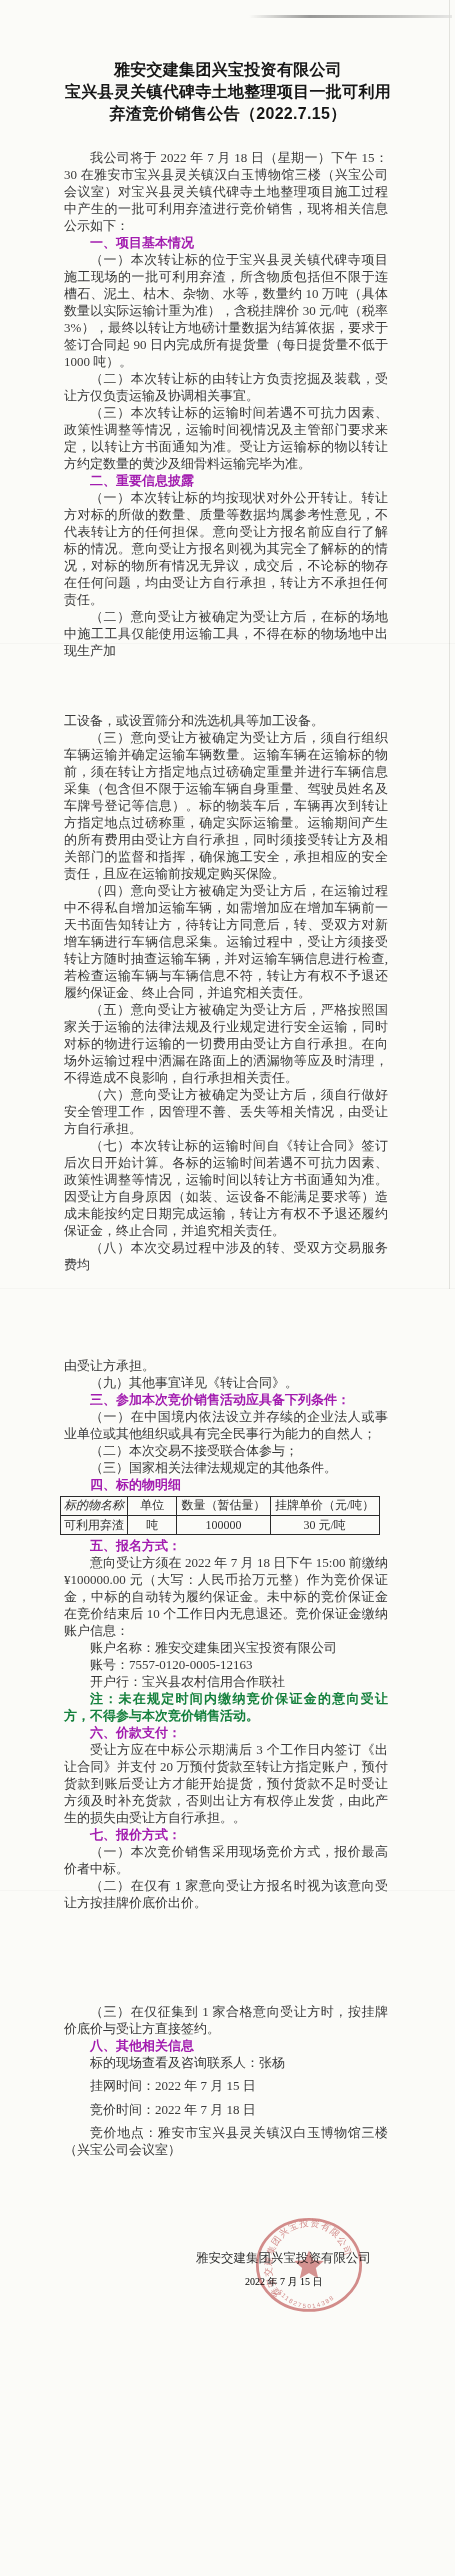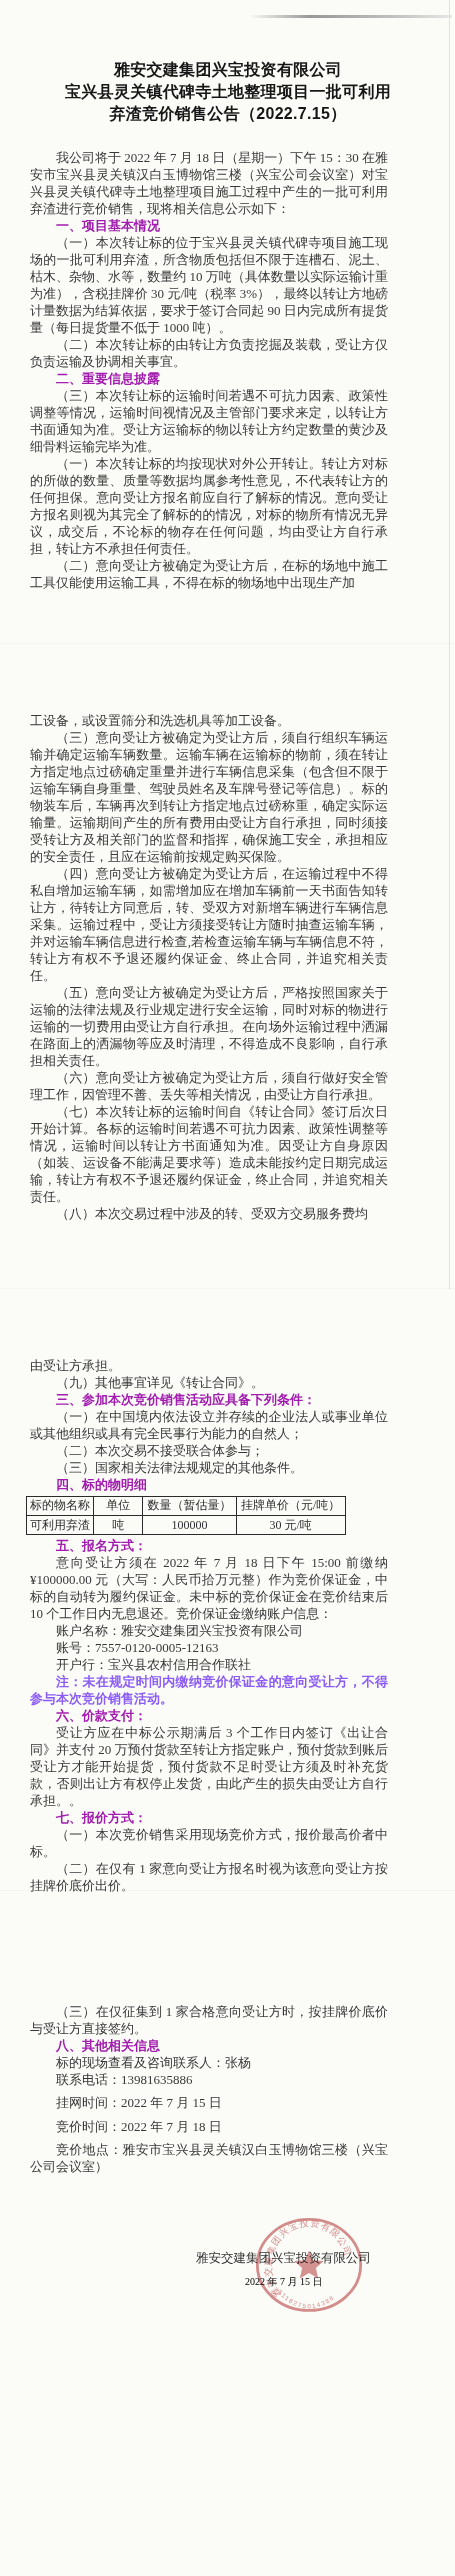--- a/index.html
+++ b/index.html
@@ -21,35 +21,35 @@
   .pb1{top:643px;} .pb2{top:1288px;} .pb3{top:1890px;}
 
   .page{position:absolute;left:0;width:456px;}
   .pg1{top:0;} .pg2{top:712px;} .pg3{top:1357px;} .pg4{top:2003px;}
 
   .doc-title{margin:59px 64px 24px 64px;text-align:center;
     font-family:"Liberation Sans","DejaVu Sans",sans-serif;
     font-weight:bold;font-size:16px;line-height:22px;color:#161616;}
   .doc-title div{letter-spacing:0.3px;}
 
-  .body-col{padding:0 68px 0 30px;font-size:13px;line-height:17px;}
+  .body-col{padding:0 68px 0 64px;font-size:13px;line-height:17px;}
   .para{text-indent:2em;text-align:justify;}
   .cont{text-indent:0;}
   .heading{font-family:"Liberation Sans","DejaVu Sans",sans-serif;
     font-weight:bold;color:#a21caf;text-indent:2em;text-align:left;}
   .kv{text-align:left;}
   .kvs{text-align:left;margin-top:6.3px;}
   .ps{margin-top:6.8px;}
-  .note{font-family:"Liberation Sans","DejaVu Sans",sans-serif;font-weight:bold;color:#8b5cf6;}
+  .note{font-family:"Liberation Sans","DejaVu Sans",sans-serif;font-weight:bold;color:#15803d;}
 
   table.lots{border-collapse:collapse;margin:2.8px 0 1.7px -4px;table-layout:fixed;
     font-size:12px;color:#2e2e2e;}
   table.lots th,table.lots td{border:1.1px solid #2b2b2b;text-align:center;
     padding:0.6px 1.1px;height:15.4px;font-weight:normal;overflow:hidden;white-space:nowrap;}
-  .cw1{width:64px;} .cw2{width:46px;} .cw3{width:90px;} .cw4{width:106px;}
+  .cw1{width:64px;font-style:italic;} .cw2{width:46px;} .cw3{width:90px;} .cw4{width:106px;}
 
   .footer-company{position:absolute;top:2250px;left:196px;font-size:12.5px;color:#333;}
   .footer-date{position:absolute;top:2275px;left:245px;font-size:10px;color:#000000;}
 
   .stamp{position:absolute;top:2216px;left:253px;width:112px;height:100px;
     mix-blend-mode:multiply;opacity:.85;}
 </style>
 </head>
 <body>
 
@@ -65,22 +65,22 @@
     <div class="doc-title">
       <div>雅安交建集团兴宝投资有限公司</div>
       <div>宝兴县灵关镇代碑寺土地整理项目一批可利用</div>
       <div>弃渣竞价销售公告（2022.7.15）</div>
     </div>
     <div class="body-col">
         <div class="para">我公司将于 2022 年 7 月 18 日（星期一）下午 15：30 在雅安市宝兴县灵关镇汉白玉博物馆三楼（兴宝公司会议室）对宝兴县灵关镇代碑寺土地整理项目施工过程中产生的一批可利用弃渣进行竞价销售，现将相关信息公示如下：</div>
         <div class="para heading">一、项目基本情况</div>
         <div class="para">（一）本次转让标的位于宝兴县灵关镇代碑寺项目施工现场的一批可利用弃渣，所含物质包括但不限于连槽石、泥土、枯木、杂物、水等，数量约 10 万吨（具体数量以实际运输计重为准），含税挂牌价 30 元/吨（税率 3%），最终以转让方地磅计量数据为结算依据，要求于签订合同起 90 日内完成所有提货量（每日提货量不低于 1000 吨）。</div>
         <div class="para">（二）本次转让标的由转让方负责挖掘及装载，受让方仅负责运输及协调相关事宜。</div>
+        <div class="para">（三）本次转让标的运输时间若遇不可抗力因素、政策性调整等情况，运输时间视情况及主管部门要求来定，以转让方书面通知为准。受让方运输标的物以转让方约定数量的黄沙及细骨料运输完毕为准。</div>
         <div class="para heading">二、重要信息披露</div>
-        <div class="para">（三）本次转让标的运输时间若遇不可抗力因素、政策性调整等情况，运输时间视情况及主管部门要求来定，以转让方书面通知为准。受让方运输标的物以转让方约定数量的黄沙及细骨料运输完毕为准。</div>
         <div class="para">（一）本次转让标的均按现状对外公开转让。转让方对标的所做的数量、质量等数据均属参考性意见，不代表转让方的任何担保。意向受让方报名前应自行了解标的情况。意向受让方报名则视为其完全了解标的的情况，对标的物所有情况无异议，成交后，不论标的物存在任何问题，均由受让方自行承担，转让方不承担任何责任。</div>
         <div class="para">（二）意向受让方被确定为受让方后，在标的场地中施工工具仅能使用运输工具，不得在标的物场地中出现生产加</div>
       </div>
   </div>
 
   <div class="page pg2">
     <div class="body-col">
         <div class="para cont">工设备，或设置筛分和洗选机具等加工设备。</div>
         <div class="para">（三）意向受让方被确定为受让方后，须自行组织车辆运输并确定运输车辆数量。运输车辆在运输标的物前，须在转让方指定地点过磅确定重量并进行车辆信息采集（包含但不限于运输车辆自身重量、驾驶员姓名及车牌号登记等信息）。标的物装车后，车辆再次到转让方指定地点过磅称重，确定实际运输量。运输期间产生的所有费用由受让方自行承担，同时须接受转让方及相关部门的监督和指挥，确保施工安全，承担相应的安全责任，且应在运输前按规定购买保险。</div>
         <div class="para">（四）意向受让方被确定为受让方后，在运输过程中不得私自增加运输车辆，如需增加应在增加车辆前一天书面告知转让方，待转让方同意后，转、受双方对新增车辆进行车辆信息采集。运输过程中，受让方须接受转让方随时抽查运输车辆，并对运输车辆信息进行检查,若检查运输车辆与车辆信息不符，转让方有权不予退还履约保证金、终止合同，并追究相关责任。</div>
@@ -132,21 +132,20 @@
         <div class="para">（一）本次竞价销售采用现场竞价方式，报价最高价者中标。</div>
         <div class="para">（二）在仅有 1 家意向受让方报名时视为该意向受让方按挂牌价底价出价。</div>
       </div>
   </div>
 
   <div class="page pg4">
     <div class="body-col">
         <div class="para">（三）在仅征集到 1 家合格意向受让方时，按挂牌价底价与受让方直接签约。</div>
         <div class="para heading">八、其他相关信息</div>
         <div class="para kv">标的现场查看及咨询联系人：张杨</div>
-        <div class="para kv">联系电话：13981635886</div>
         <div class="para kv kvs">挂网时间：2022 年 7 月 15 日</div>
         <div class="para kv kvs">竞价时间：2022 年 7 月 18 日</div>
         <div class="para ps">竞价地点：雅安市宝兴县灵关镇汉白玉博物馆三楼（兴宝公司会议室）</div>
       </div>
   </div>
 
   <div class="footer-company">雅安交建集团兴宝投资有限公司</div>
   <div class="footer-date">2022 年 7 月 15 日</div>
 
   <svg class="stamp" viewBox="0 0 200 180" xmlns="http://www.w3.org/2000/svg">

